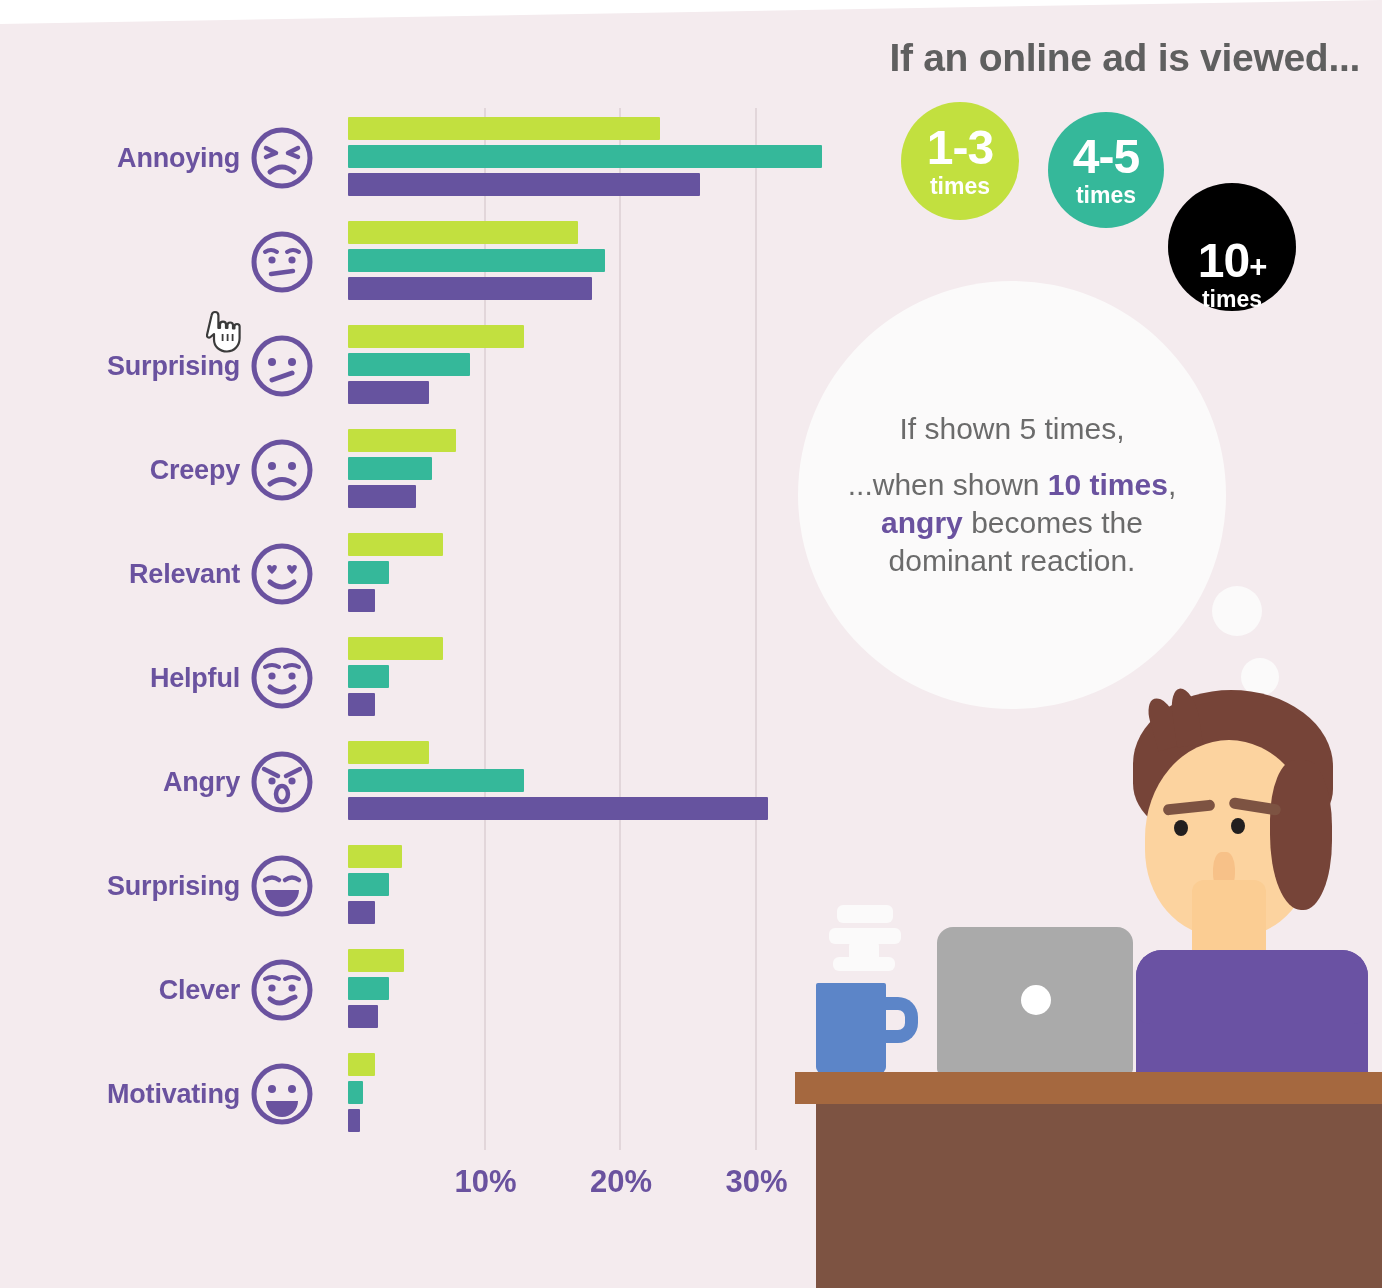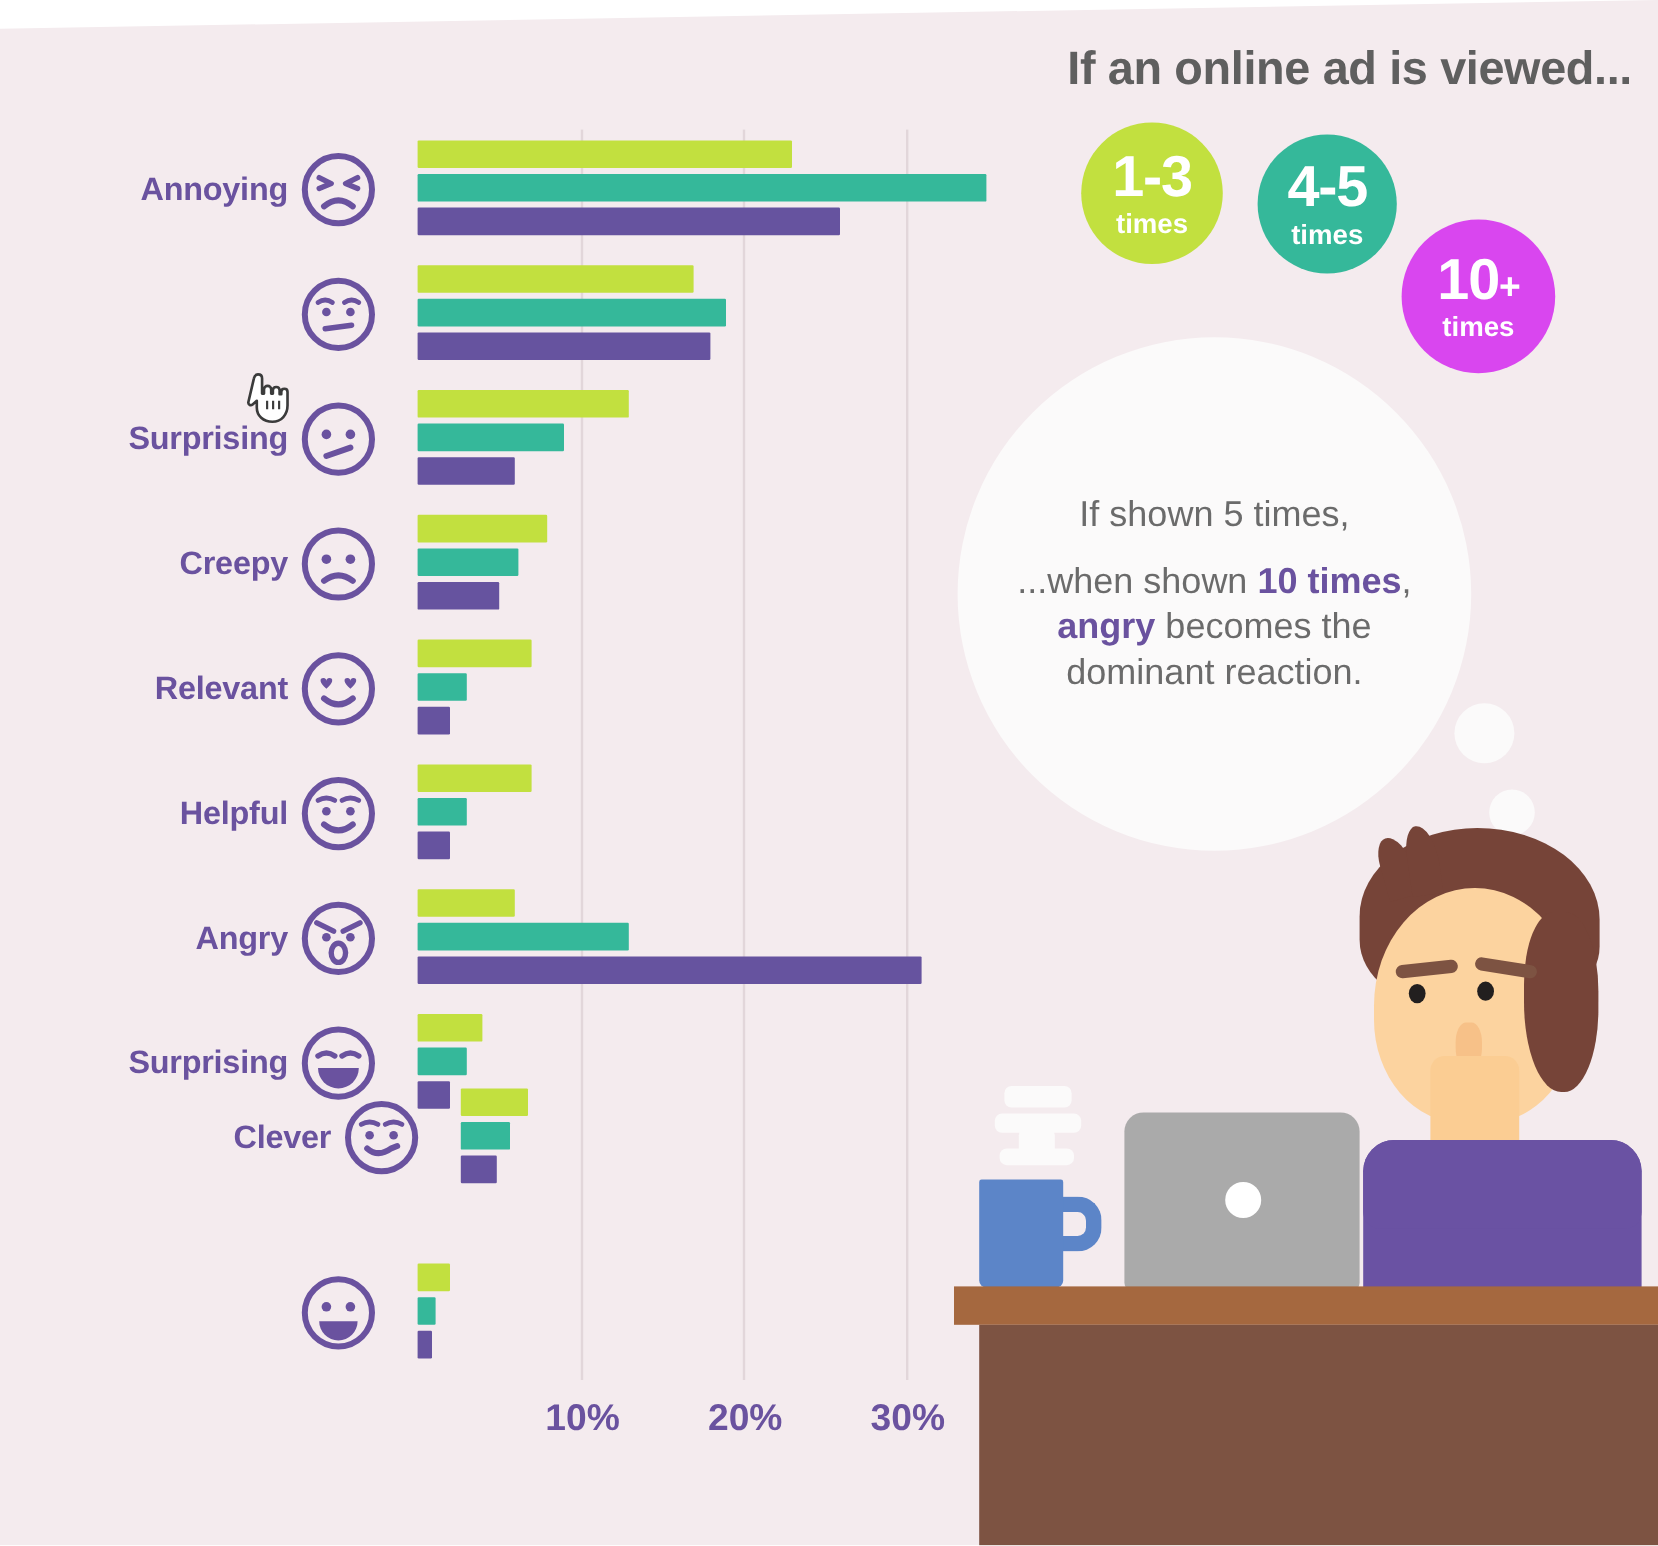--- a/index.html
+++ b/index.html
@@ -235,39 +235,42 @@
               <path d="M16,27 Q23,22 30,27" fill="none" stroke="#6a529f" stroke-width="4.5" stroke-linecap="round"></path>
               <path d="M36,27 Q43,22 50,27" fill="none" stroke="#6a529f" stroke-width="4.5" stroke-linecap="round"></path>
               <path d="M16,37 L50,37 A17,17 0 0 1 16,37 Z" fill="#6a529f"></path>
             </svg></div>
           <div class="bars">
             <div class="bar b1" style="left: 0px; width: 54.2px; background: rgb(194, 224, 63);"></div>
             <div class="bar b2" style="left: 0px; width: 40.65px; background: rgb(53, 184, 154);"></div>
             <div class="bar b3" style="left: 0px; width: 27.1px; background: rgb(102, 83, 159);"></div>
           </div>
         </div>
-        <div class="row" style="top: 900px; margin-left: 36px;">
+        <div class="row" style="top: 942px;">
           <div class="cat-label-wrap">
             <div class="cat-label">Clever</div>
           </div>
           <div class="face"><svg width="66" height="66" viewBox="0 0 66 66">
               <circle cx="33" cy="33" r="28" fill="none" stroke="#6a529f" stroke-width="5"></circle>
               <path d="M16,22 Q23,18 30,22" fill="none" stroke="#6a529f" stroke-width="4" stroke-linecap="round"></path>
               <path d="M36,22 Q43,18 50,22" fill="none" stroke="#6a529f" stroke-width="4" stroke-linecap="round"></path>
               <circle cx="23" cy="31" r="3.6" fill="#6a529f"></circle>
               <circle cx="43" cy="31" r="3.6" fill="#6a529f"></circle>
               <path d="M21,42 Q30,50 41,42 L46,40" fill="none" stroke="#6a529f" stroke-width="5" stroke-linecap="round"></path>
             </svg></div>
           <div class="bars">
             <div class="bar b1" style="left: 0px; width: 55.555px; background: rgb(194, 224, 63);"></div>
             <div class="bar b2" style="left: 0px; width: 40.65px; background: rgb(53, 184, 154);"></div>
             <div class="bar b3" style="left: 0px; width: 29.81px; background: rgb(102, 83, 159);"></div>
           </div>
         </div>
         <div class="row" style="top: 1046px;">
+          <div class="cat-label-wrap">
+            <div class="cat-label">Motivating</div>
+          </div>
           <div class="face"><svg width="66" height="66" viewBox="0 0 66 66">
               <circle cx="33" cy="33" r="28" fill="none" stroke="#6a529f" stroke-width="5"></circle>
               <circle cx="23" cy="28" r="4" fill="#6a529f"></circle>
               <circle cx="43" cy="28" r="4" fill="#6a529f"></circle>
               <path d="M17,40 L49,40 A16,16 0 0 1 17,40 Z" fill="#6a529f"></path>
             </svg></div>
           <div class="bars">
             <div class="bar b1" style="left: 0px; width: 27.1px; background: rgb(194, 224, 63);"></div>
             <div class="bar b2" style="left: 0px; width: 14.905px; background: rgb(53, 184, 154);"></div>
             <div class="bar b3" style="left: 0px; width: 12.195px; background: rgb(102, 83, 159);"></div>
@@ -285,21 +288,21 @@
 
   <div id="freqs">
       <div class="freq" style="left: 901px; top: 102px; width: 118px; height: 118px; background: rgb(194, 224, 63);">
         <div class="num">1-3</div>
         <div class="times">times</div>
       </div>
       <div class="freq" style="left: 1048px; top: 112px; width: 116px; height: 116px; background: rgb(53, 184, 154);">
         <div class="num">4-5</div>
         <div class="times">times</div>
       </div>
-      <div class="freq" style="left: 1168px; top: 183px; width: 128px; height: 128px; background: #d946ef;">
+      <div class="freq" style="left: 1168px; top: 183px; width: 128px; height: 128px; background: #000000; justify-content: flex-end;">
         <div class="num">10<span class="plus">+</span></div>
         <div class="times">times</div>
       </div>
     </div>
 
   <div class="bubble">
     <div class="bubble-text">
       <div><span>If shown 5 times,</span></div>
       <div class="p2">
         <span>...when shown </span><span class="hl-b">10 times</span><span>,</span>

